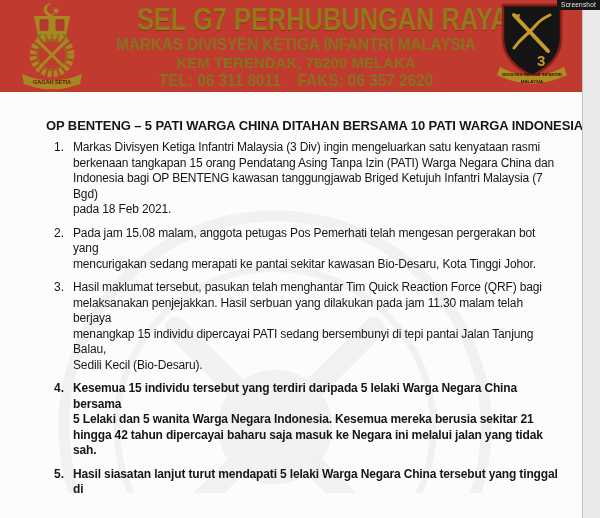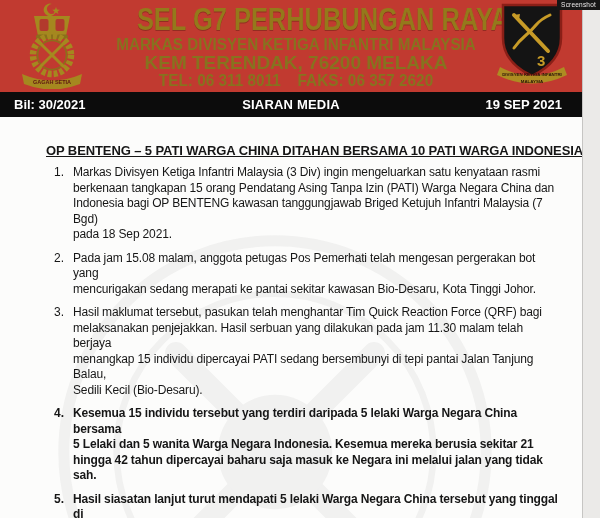--- a/index.html
+++ b/index.html
@@ -11,41 +11,41 @@
           background:#fcfcfb; border-right:1px solid #c6c5c3; overflow:hidden; }
 
   
   .banner { position:relative; height:92px; background:#c13a30; overflow:hidden; }
   .banner-center { position:absolute; left:102px; right:92px; top:3px; text-align:center; }
   .banner-title { font-size:31px; font-weight:bold; color:#94791b; white-space:nowrap;
                   transform:scaleX(0.82); transform-origin:center; line-height:33px;
                   text-shadow:0 1px 0 rgba(60,20,10,.35); }
   .banner-sub1 { font-size:16px; font-weight:bold; color:#87721f; white-space:nowrap;
                  transform:scaleX(0.95); transform-origin:center; line-height:18px; }
-  .banner-sub2 { font-size:19px; font-weight:bold; color:#87721f; white-space:nowrap; line-height:17px; }
+  .banner-sub2 { font-size:15px; font-weight:bold; color:#87721f; white-space:nowrap; line-height:17px; }
   .banner-contact { display:flex; justify-content:center; gap:18px; font-size:16.5px;
                     font-weight:bold; color:#87721f; line-height:19px; white-space:nowrap;
                     transform:scaleX(0.93); transform-origin:center; }
   .crest-left { position:absolute; left:11px; top:3px; }
   .crest-right { position:absolute; right:11px; top:2px; }
 
   
   .meta-band { position:relative; height:25px; background:#0c0c0c; color:#ffffff;
                font-weight:bold; font-size:13px; display:flex; align-items:center; }
   .meta-left  { position:absolute; left:14px; }
   .meta-center{ width:100%; text-align:center; letter-spacing:.2px; }
   .meta-right { position:absolute; right:20px; }
 
   
   .doc { position:relative; height:401px; padding:26px 20px 0 54px; overflow:hidden;
          color:#161616; }
   .watermark { position:absolute; left:55px; top:115px; width:440px; height:440px;
                opacity:0.05; pointer-events:none; }
   .doc-title { position:relative; font-size:13px; font-weight:bold; text-align:center;
-               text-decoration:underline; letter-spacing:-0.1px; white-space:nowrap;
+               letter-spacing:-0.1px; white-space:nowrap;
                margin-left:-8px; margin-bottom:6px; line-height:16px; }
   .item { position:relative; display:flex; margin-bottom:8px; }
   .item-num { flex:none; width:19px; font-size:12px; line-height:15.5px; }
   .item-text { font-size:12px; line-height:15.5px; letter-spacing:-0.15px;
                white-space:pre-line; }
   .item.bold .item-num, .item.bold .item-text { font-weight:bold; }
 
   
   .shot-label { position:absolute; top:0; right:0; background:#161616; color:#eceaea;
                 font-size:6.5px; line-height:8px; padding:1px 4px 1px; letter-spacing:.2px; }
@@ -90,44 +90,39 @@
           <path d="M57 13 q-9 4 -14 10 t-11 11 t-11 12" fill="none" stroke="#c79b27" stroke-width="3" stroke-linecap="round"></path>
           <path d="M21 13 l6 -1 -1 6 Z" fill="#c79b27"></path>
           <text x="44" y="64" font-size="15" font-weight="bold" fill="#c79b27">3</text>
           <path d="M7 65 q32 17 64 0 l3 8 q-35 17 -70 0 Z" fill="#ad8c22"></path>
           <text x="39" y="74" font-size="4.4" font-weight="bold" text-anchor="middle" fill="#2a1208">DIVISYEN KETIGA INFANTRI</text>
           <text x="39" y="80.5" font-size="4.4" font-weight="bold" text-anchor="middle" fill="#2a1208">MALAYSIA</text>
         </svg>
       </div>
     </header>
 
-    <div class="meta-band">
-      <span class="meta-left">Bil: 30/2021</span>
-      <span class="meta-center">SIARAN MEDIA</span>
-      <span class="meta-right">19 SEP 2021</span>
-    </div>
 
     <main class="doc">
       <div class="watermark">
         <svg width="440" height="440" viewBox="0 0 200 200">
           <circle cx="100" cy="100" r="96" fill="none" stroke="#333" stroke-width="5"></circle>
           <circle cx="100" cy="100" r="72" fill="none" stroke="#333" stroke-width="3"></circle>
           <path d="M55 55 L145 145 M145 55 L55 145" stroke="#333" stroke-width="10" stroke-linecap="round"></path>
           <circle cx="100" cy="100" r="26" fill="#333"></circle>
         </svg>
       </div>
 
       <h1 class="doc-title">OP BENTENG – 5 PATI WARGA CHINA DITAHAN BERSAMA 10 PATI WARGA INDONESIA</h1>
 
       <div class="item">
         <span class="item-num">1.</span>
         <span class="item-text">Markas Divisyen Ketiga Infantri Malaysia (3 Div) ingin mengeluarkan satu kenyataan rasmi
 berkenaan tangkapan 15 orang Pendatang Asing Tanpa Izin (PATI) Warga Negara China dan
 Indonesia bagi OP BENTENG kawasan tanggungjawab Briged Ketujuh Infantri Malaysia (7 Bgd)
-pada 18 Sep 2021.</span>
+pada 18 Feb 2021.</span>
       </div>
       <div class="item">
         <span class="item-num">2.</span>
         <span class="item-text">Pada jam 15.08 malam, anggota petugas Pos Pemerhati telah mengesan pergerakan bot yang
 mencurigakan sedang merapati ke pantai sekitar kawasan Bio-Desaru, Kota Tinggi Johor.</span>
       </div>
       <div class="item">
         <span class="item-num">3.</span>
         <span class="item-text">Hasil maklumat tersebut, pasukan telah menghantar Tim Quick Reaction Force (QRF) bagi
 melaksanakan penjejakkan. Hasil serbuan yang dilakukan pada jam 11.30 malam telah berjaya

